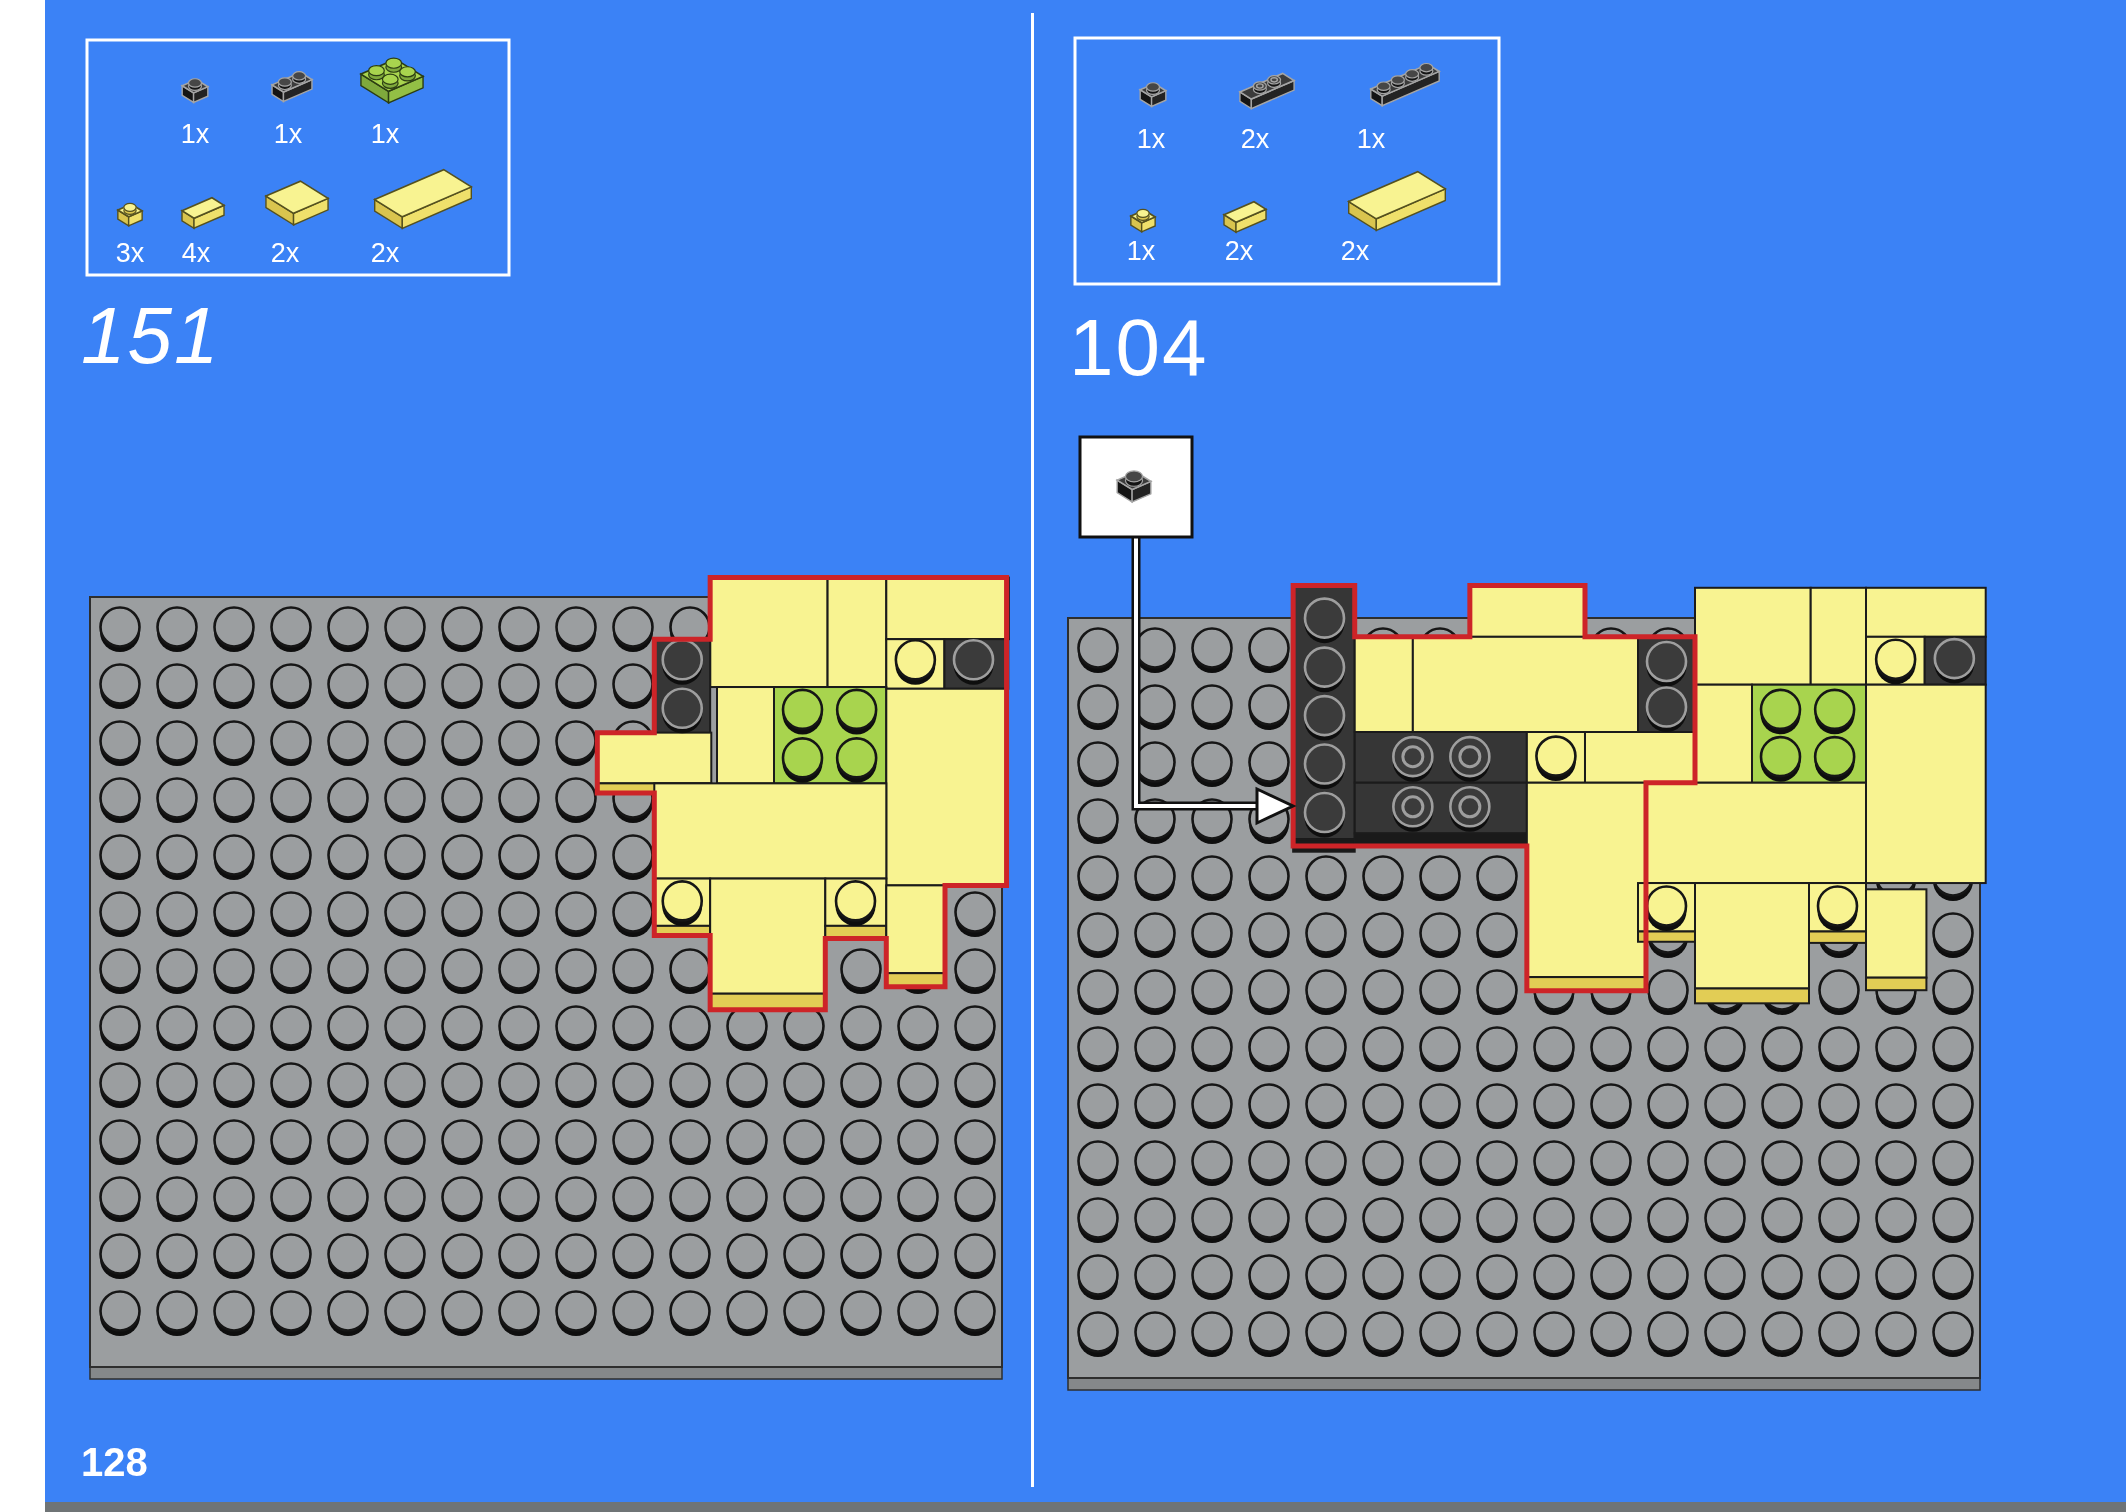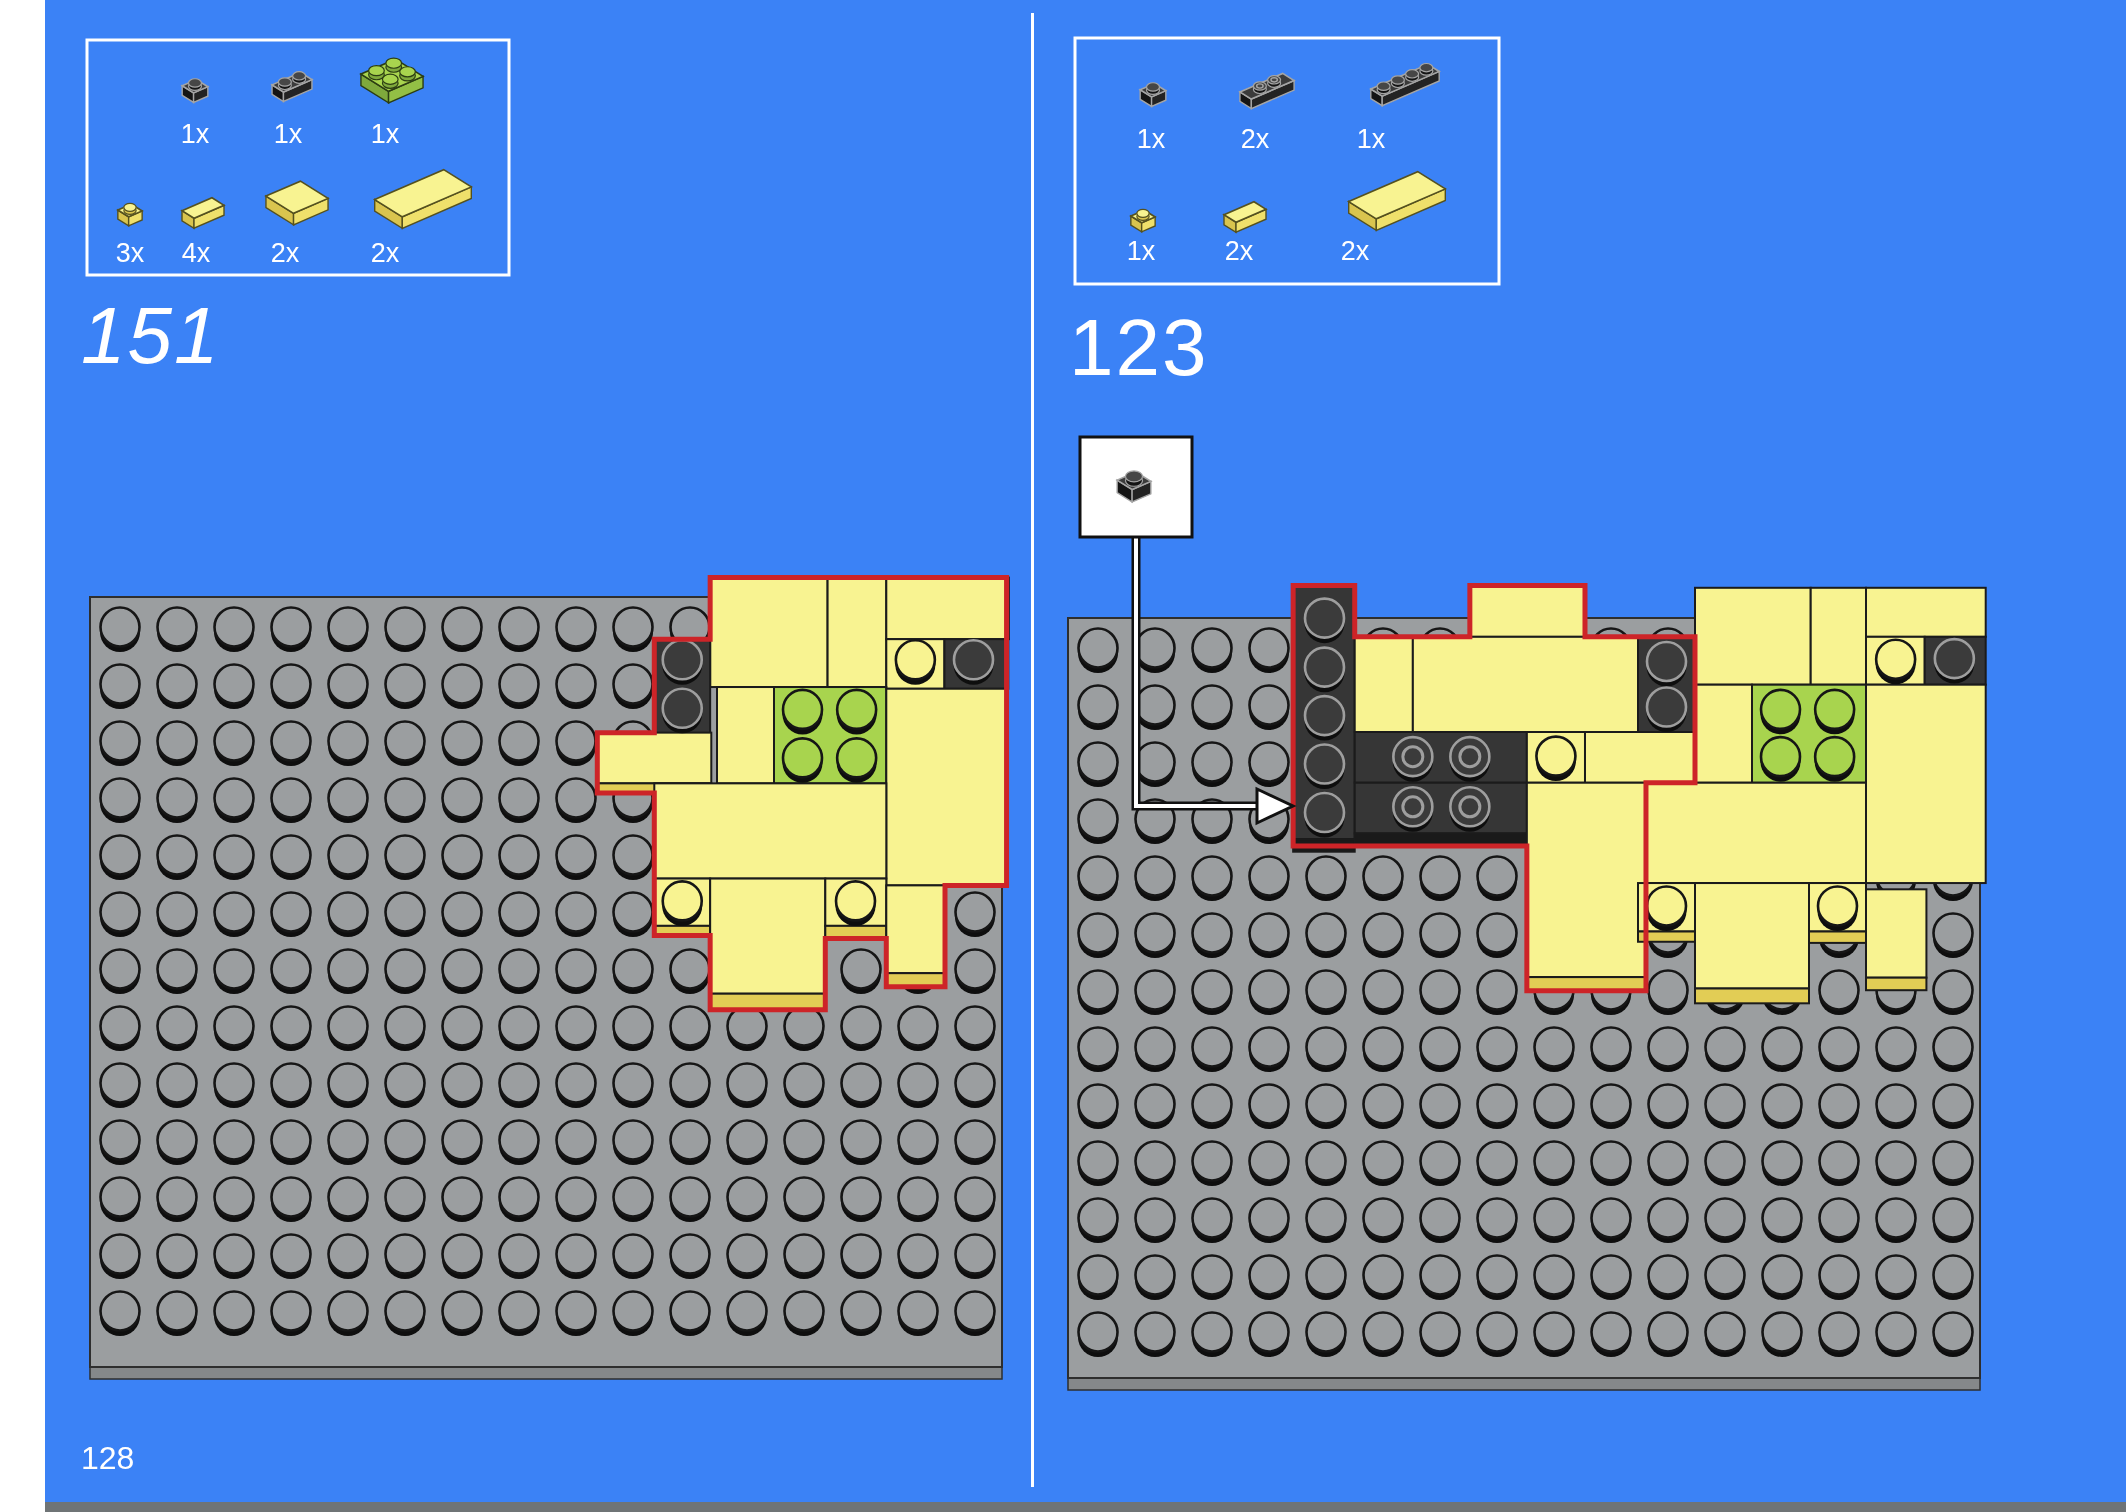--- a/index.html
+++ b/index.html
@@ -1,20 +1,20 @@
 <!DOCTYPE html>
 <html><head>
 <meta charset="utf-8">
 <style>
   html,body{margin:0;padding:0;}
   .page{position:relative;width:2126px;height:1512px;overflow:hidden;
         font-family:"Liberation Sans",sans-serif;}
   .step-number{position:absolute;color:#fff;font-size:80px;font-weight:400;
         letter-spacing:2px;line-height:1;}
-  .page-number{position:absolute;color:#fff;font-size:32px;font-weight:400;line-height:1;text-align:center;}
+  .page-number{position:absolute;color:#fff;font-size:40px;font-weight:700;line-height:1;text-align:center;}
   .divider{position:absolute;}
   .footer-bar{position:absolute;left:0;right:0;bottom:0;}
   svg{position:absolute;left:0;top:0;}
   svg text{font-family:"Liberation Sans",sans-serif;}
 </style>
 </head>
 <body>
 
 <div class="page" style="background: #3b82f6; margin-left: 45px;">
   <svg id="gfx" width="2126" height="1512" viewBox="0 0 2126 1512">
@@ -1103,18 +1103,18 @@
           <polygon points="1072.125,480.125 1087.125,489.5 1087.125,502 1072.125,492.625" fill="#141414" stroke="#A5A5A5" stroke-width="1.4"></polygon>
           <polygon points="1087.125,489.5 1105.875,481.375 1105.875,493.875 1087.125,502" fill="#232323" stroke="#A5A5A5" stroke-width="1.4"></polygon>
           <polygon points="1072.125,480.125 1090.875,472 1105.875,481.375 1087.125,489.5" fill="#3B3B3B" stroke="#A5A5A5" stroke-width="1.6"></polygon>
           <ellipse cx="1089" cy="480.75" rx="8.5" ry="5.5" fill="#141414" stroke="#A5A5A5" stroke-width="1.2"></ellipse>
           <ellipse cx="1089" cy="476.375" rx="8.5" ry="5.5" fill="#464646" stroke="#A5A5A5" stroke-width="1.2"></ellipse>
         </g>
       </g>
     </svg>
 
   <div class="step-number" id="step-num-0" style="left: 36px; top: 296px; font-style: italic;">151</div>
-  <div class="step-number" id="step-num-1" style="left: 1024px; top: 308px;">123</div>
+  <div class="step-number" id="step-num-1" style="left: 1024px; top: 308px;">104</div>
 
   <div class="divider" id="divider" style="left: 986px; top: 13px; width: 3px; height: 1474px; background: rgb(255, 255, 255);"></div>
   <div class="page-number" id="page-num" style="left: 36px; top: 1442px;">128</div>
   <div class="footer-bar" id="footer-bar" style="height: 10px; background: rgb(111, 116, 118);"></div>
 </div>
 
 </body></html>

